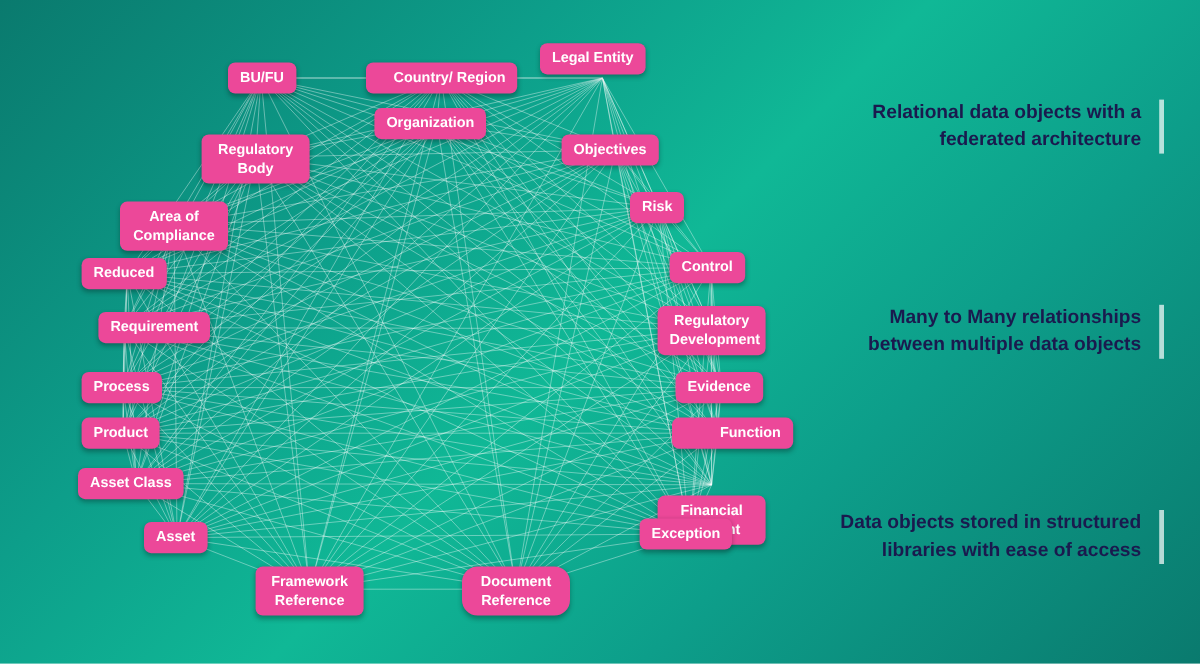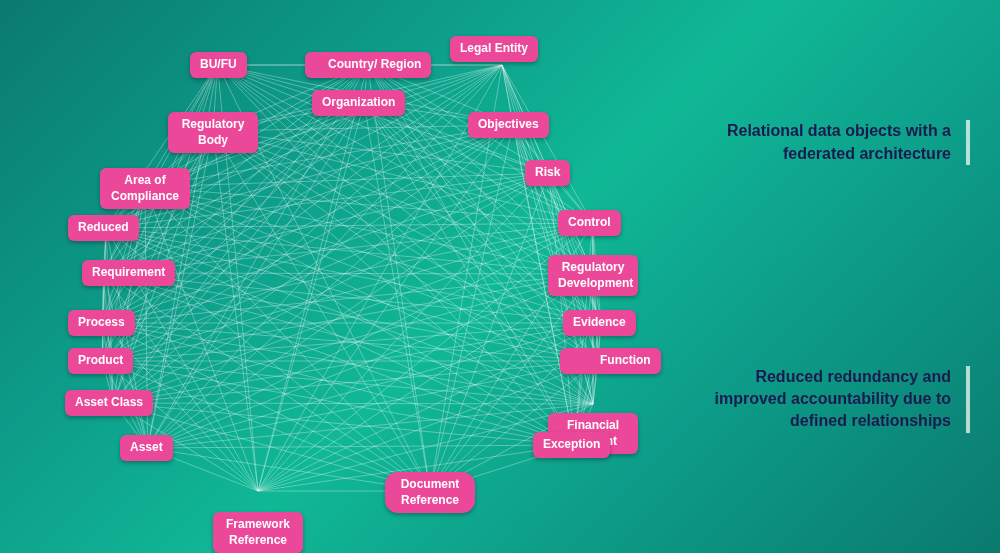--- a/index.html
+++ b/index.html
@@ -335,29 +335,32 @@
 Development</div>
       <div class="node" style="left: 68px; top: 310px;">Process</div>
       <div class="node" style="left: 563px; top: 310px;">Evidence</div>
       <div class="node" style="left: 68px; top: 348px;">Product</div>
       <div class="node" style="left: 560px; top: 348px; padding-left: 40px;">Function</div>
       <div class="node" style="left: 65px; top: 390px;">Asset Class</div>
       <div class="node multi-line" style="left: 548px; top: 385px; margin-top: 28px;">Financial
 Account</div>
       <div class="node" style="left: 120px; top: 435px;">Asset</div>
       <div class="node" style="left: 533px; top: 432px;">Exception</div>
-      <div class="node multi-line" style="left: 213px; top: 472px; margin-top: 40px;">Framework
+      <div class="node multi-line" style="left: 213px; top: 472px;">Framework
 Reference</div>
       <div class="node multi-line" style="left: 385px; top: 472px; border-radius: 13px;">Document
 Reference</div>
     </div>
 </div>
 
 <div class="info-area">
   <div id="info-container" style="display: flex; flex-direction: column; height: 100%; justify-content: space-around;">
       <div class="info-item">
         <p class="info-text">Relational data objects with a federated architecture</p>
       </div>
       <div class="info-item">
-        <p class="info-text">Reduced redundancy and improved accountability due to defined relationships</p>
+        <p class="info-text">Many to Many relationships between multiple data objects</p>
+      </div>
+      <div class="info-item">
+        <p class="info-text">Data objects stored in structured libraries with ease of access</p>
       </div>
     </div>
 </div>
 
 </body></html>

